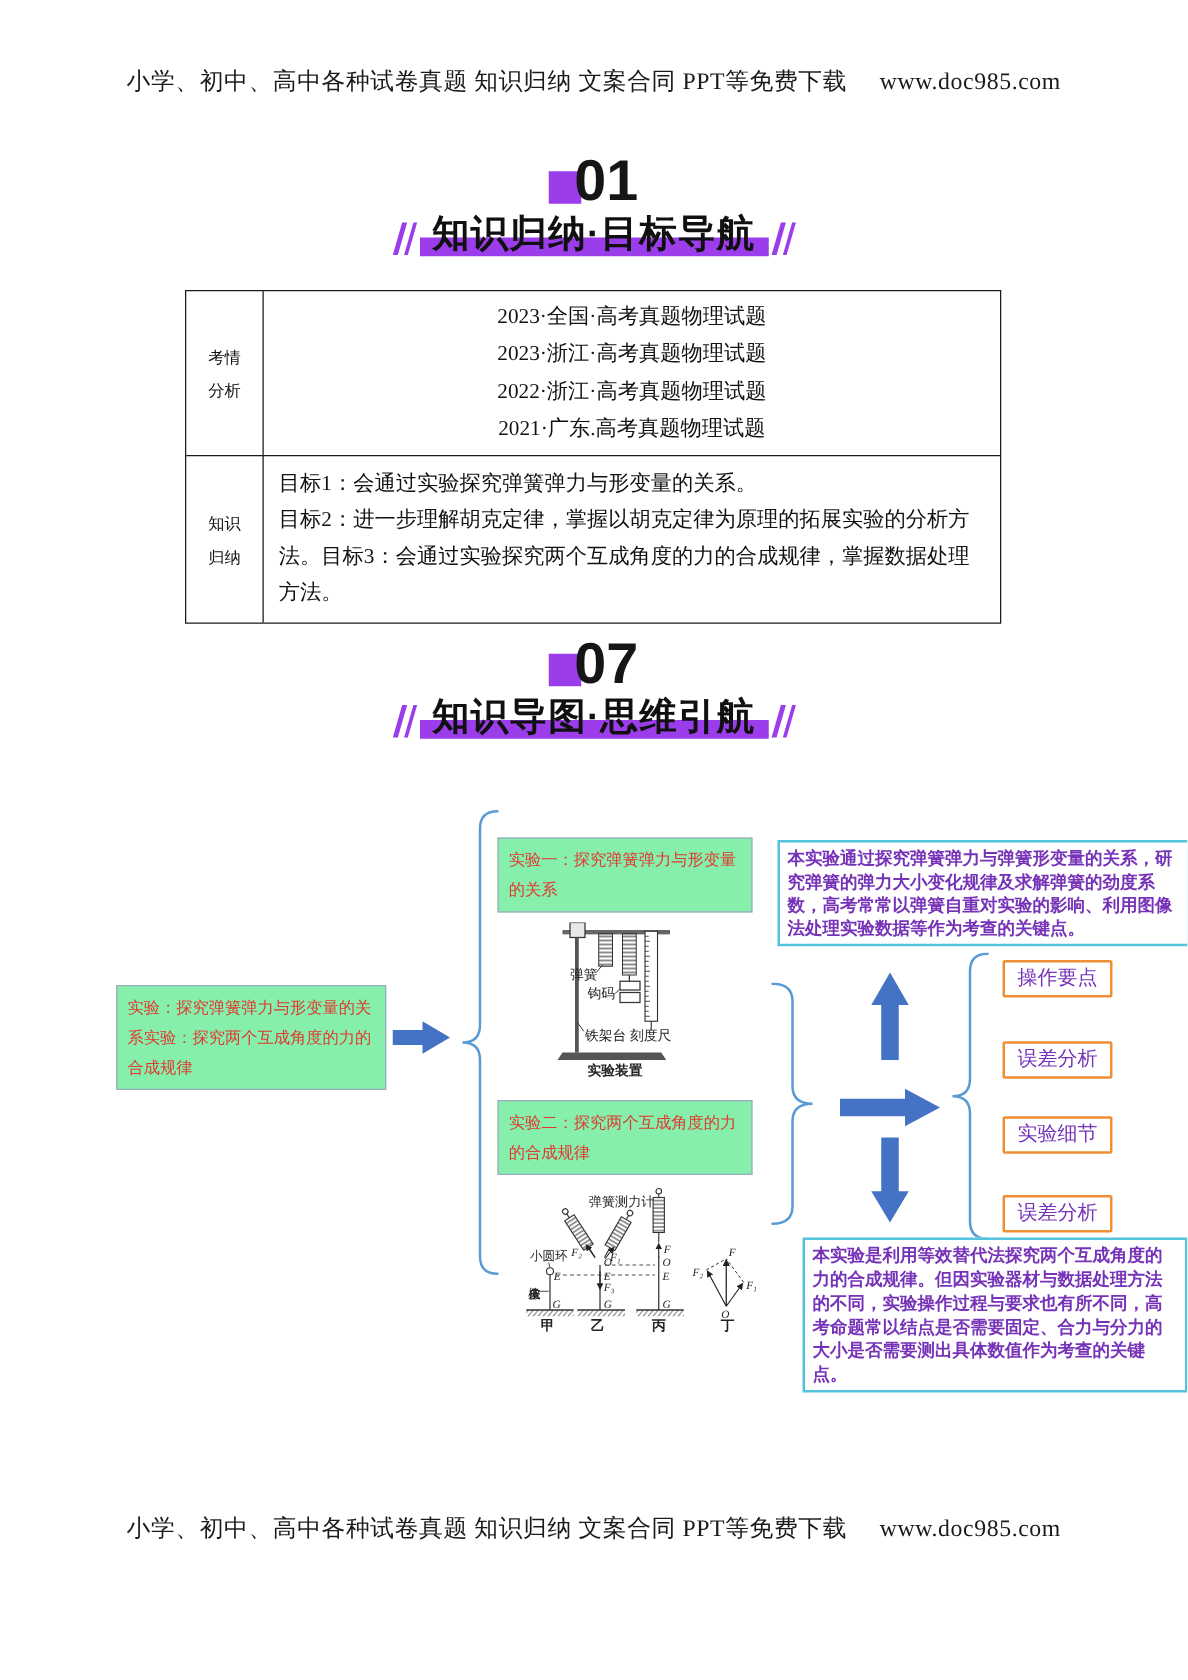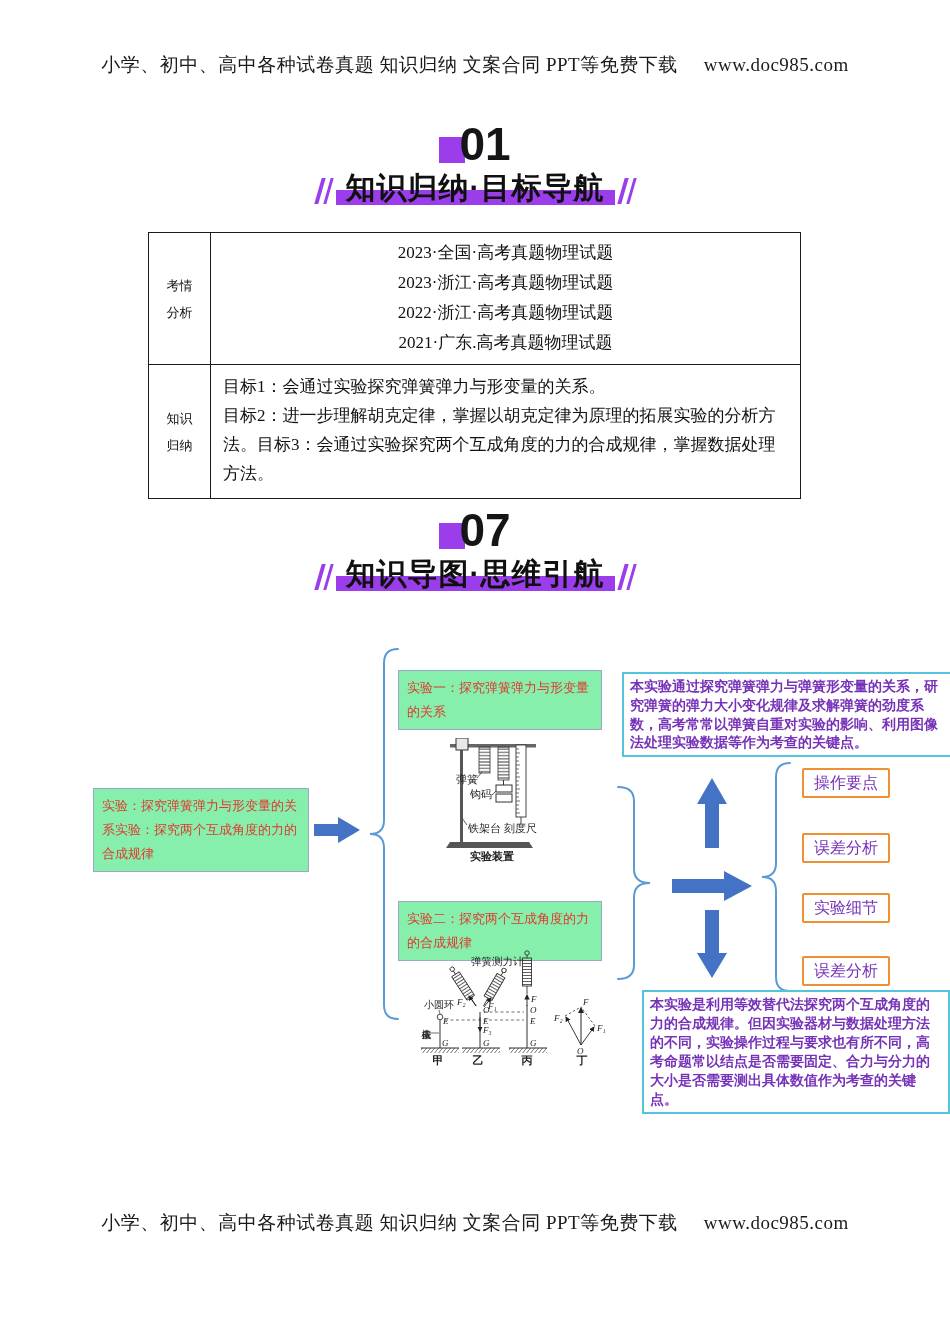--- a/index.html
+++ b/index.html
@@ -41,21 +41,21 @@
   .exam-cell{padding:5px 0 6px 0;}
   .exam-line{font-size:17px;line-height:30px;text-align:center;}
   .goal-cell{padding:7px 10px 10px 12px;}
   .goal-cell p{margin:0;font-size:17px;line-height:29px;text-align:left;}
 
   
   .red-box{position:absolute;border:1.5px solid var(--boxline);background:#86efac;color:var(--red);
         font-family:"Liberation Sans",sans-serif;font-size:13px;line-height:24px;padding:5px 8px;}
   #root-box{left:93px;top:788px;width:198px;}
   #exp1-box{left:398px;top:670px;width:186px;}
-  #exp2-box{left:398px;top:901px;width:186px;font-family:Liberation Serif, serif;}
+  #exp2-box{left:398px;top:880px;width:186px;font-family:Liberation Serif, serif;}
   .note-box{position:absolute;border:2px solid var(--teal);background:#fff;color:var(--purple-text);
         font-family:"Liberation Sans",sans-serif;font-weight:bold;font-size:14px;line-height:18.8px;
         padding:3px 6px;}
   #note-top{left:622px;top:672px;width:314px;}
   #note-bottom{left:642px;top:990px;width:292px;line-height:19px;}
   .chip{position:absolute;left:802px;width:72px;border:2.2px solid var(--orange);border-radius:2px;
         background:#fff;color:var(--purple-text);font-family:"Liberation Sans",sans-serif;
         font-size:16px;line-height:20px;text-align:center;padding:3px 6px;}
   #chip-0{top:768px;} #chip-1{top:833px;} #chip-2{top:893px;} #chip-3{top:956px;}
   .mm-svg{position:absolute;}

